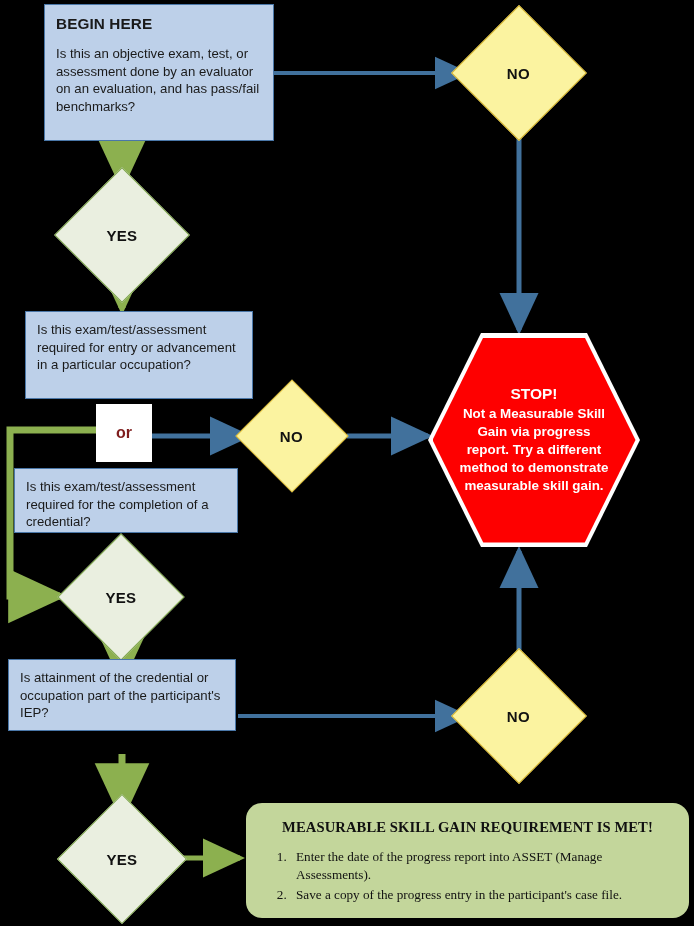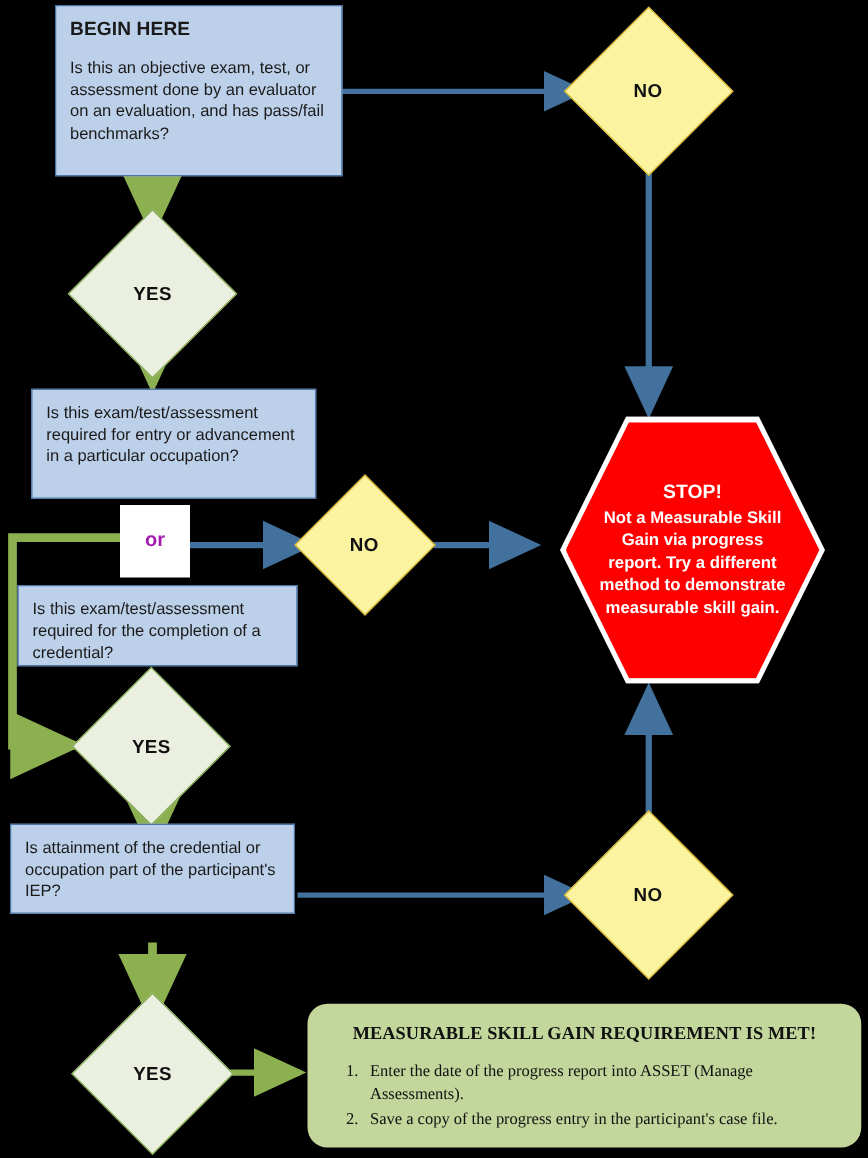--- a/index.html
+++ b/index.html
@@ -52,21 +52,21 @@
   }
   .yes .diamond-inner{background:#EAEFE0;border:1.5px solid #7DA54B;}
   .no  .diamond-inner{background:#FBF3A0;border:1.5px solid #D7B52E;}
   .yes .dlabel{color:#111;}
   .no  .dlabel{color:#111;}
 
   
   .orbox{
     background:#FFFFFF;
     display:flex;align-items:center;justify-content:center;
-    font-weight:bold;font-size:16px;color:#a21caf;
+    font-weight:bold;font-size:16px;color:#7f1d1d;
   }
 
   
   .hex-wrap{display:flex;align-items:center;justify-content:center;}
   .hex{
     width:100%;height:100%;
     background:#FFFFFF;
     -webkit-clip-path:polygon(25% 0%,75% 0%,100% 50%,75% 100%,25% 100%,0% 50%);
     clip-path:polygon(25% 0%,75% 0%,100% 50%,75% 100%,25% 100%,0% 50%);
     display:flex;align-items:center;justify-content:center;
@@ -191,21 +191,21 @@
       <span class="dlabel">NO</span>
     </div>
   </div>
 
   <div class="node diamond yes" style="left:76px;top:813px;width:92px;height:92px;">
     <div class="diamond-inner">
       <span class="dlabel">YES</span>
     </div>
   </div>
 
-  <div class="node hex-wrap" style="left:448px;top:333px;width:212px;height:214px;justify-content:center;">
+  <div class="node hex-wrap" style="left:428px;top:333px;width:212px;height:214px;justify-content:center;">
     <div class="hex">
       <div class="hex-in">
         <span class="stopword">STOP!</span>
         <span class="stopbody">Not a Measurable Skill Gain via progress report. Try a different method to demonstrate measurable skill gain.</span>
       </div>
     </div>
   </div>
 
   <div class="node resultbox" style="left:246px;top:803px;width:443px;height:115px;font-family:Liberation Serif, serif;">
     <span class="rtitle">MEASURABLE SKILL GAIN REQUIREMENT IS MET!</span>

